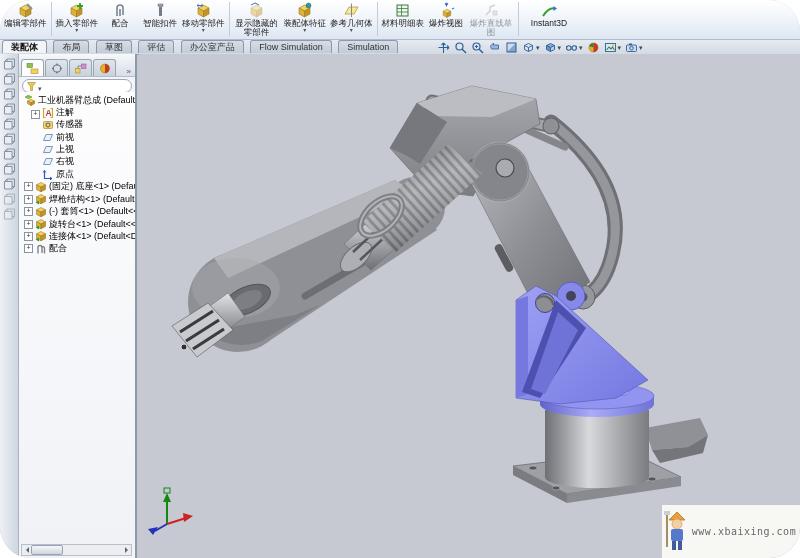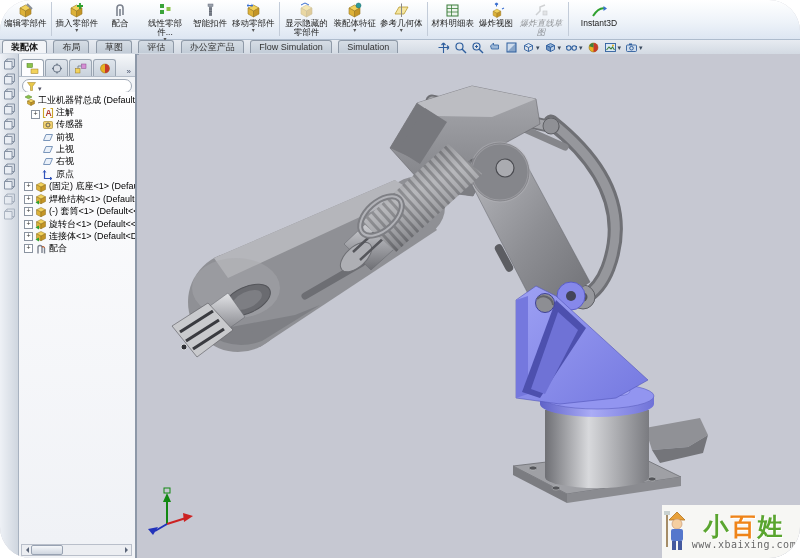--- a/index.html
+++ b/index.html
@@ -8,21 +8,21 @@
 
   
   .toolbar{position:absolute;left:0;top:0;width:100%;height:40px;
     background:linear-gradient(#ffffff,#eef3f9 55%,#dde6f2);
     border-bottom:1px solid #aebccd;display:flex;align-items:flex-start;padding:1px 2px;box-sizing:border-box;}
   .tbtn{min-width:36px;max-width:46px;text-align:center;font-size:8.5px;line-height:9px;color:#222;
     padding:1px 2px 0 2px;position:relative;cursor:default;}
   .tbtn svg{display:block;margin:0 auto;}
   .tbl{display:block;}
   .dd::after{content:"▾";font-size:6px;color:#555;display:block;line-height:5px;}
-  .tbtn.disabled{opacity:.45;filter:grayscale(.8);font-style:italic;}
+  .tbtn.disabled{opacity:.45;filter:grayscale(.8);}
   .tbtn.inst{padding-top:3px;min-width:52px;}
   .tsep{width:1px;height:34px;background:#c3ccd9;margin:1px 2px;}
 
   
   .tabsrow{position:absolute;left:0;top:40px;width:100%;height:14px;
     background:linear-gradient(#e7ebf1,#d3dae3);border-bottom:1px solid #96a2b1;}
   .ctab{display:inline-block;height:12px;line-height:12px;font-size:9px;color:#333;
     padding:0 8px;margin-left:2px;border:1px solid #8f9aa8;border-bottom:none;
     border-radius:3px 3px 0 0;background:linear-gradient(#d6dde5,#c2ccd7);vertical-align:top;}
   .ctab.active{background:#f2f4f7;font-weight:bold;color:#111;}
@@ -153,29 +153,20 @@
           <path d="M12,1 v6 M9,4 h6" stroke="#2fa12f" stroke-width="1.8" fill="none"></path>
         </svg>
       <span class="tbl">插入零部件</span>
       <span class="dd"></span>
     </div>
     <div class="tbtn">
       <svg width="17" height="17">
           <path d="M5,14 V6 a3,3 0 0 1 6,0 v7 M8,14 V7" stroke="#7c828e" stroke-width="1.6" fill="none"></path>
         </svg>
       <span class="tbl">配合</span>
-    </div>
-    <div class="tbtn">
-      <svg width="17" height="17">
-          <rect x="3" y="2" width="4" height="4" fill="#3aa33a"></rect>
-          <rect x="3" y="8" width="4" height="4" fill="#3aa33a"></rect>
-          <rect x="9.5" y="5" width="4" height="4" fill="#8bc34a"></rect>
-        </svg>
-      <span class="tbl">线性零部件...</span>
-      <span class="dd"></span>
     </div>
     <div class="tbtn">
       <svg width="17" height="17">
           <rect x="6" y="2" width="5" height="2.5" fill="#99a0ab" stroke="#6b7280" stroke-width=".5"></rect>
           <line x1="8.5" y1="4.5" x2="8.5" y2="14" stroke="#808690" stroke-width="3"></line>
           <path d="M7,7 h3 M7,9.5 h3 M7,12 h3" stroke="#5d636e" stroke-width=".8"></path>
         </svg>
       <span class="tbl">智能扣件</span>
     </div>
     <div class="tbtn">
@@ -651,19 +642,18 @@
       <svg width="26" height="46" viewBox="0 0 26 46">
         <line x1="3" y1="6" x2="3" y2="38" stroke="#8a6a3a" stroke-width="1.5"></line>
         <path d="M1,6 v-4 M3,6 v-4 M5,6 v-4" stroke="#9aa" stroke-width="1" fill="none"></path>
         <polygon points="5,11 13,3 21,11" fill="#e8a13a" stroke="#b5751f" stroke-width=".8"></polygon>
         <circle cx="13" cy="15" r="5" fill="#f5cfa0" stroke="#c99a77" stroke-width=".7"></circle>
         <rect x="7" y="20" width="12" height="12" rx="2" fill="#5577cc"></rect>
         <rect x="8" y="32" width="4" height="9" fill="#44599e"></rect>
         <rect x="14" y="32" width="4" height="9" fill="#44599e"></rect>
       </svg>
       <div class="wmtext">
-        <div class="wmchars"><span style="color:#5aa52f">小</span><span style="color:#ef8418">百</span><span style="color:#5aa52f">姓</span></div>
         <div class="wmurl">www.xbaixing.com</div>
       </div>
     </div>
   </div>
 
 </div>
 
 </body></html>

